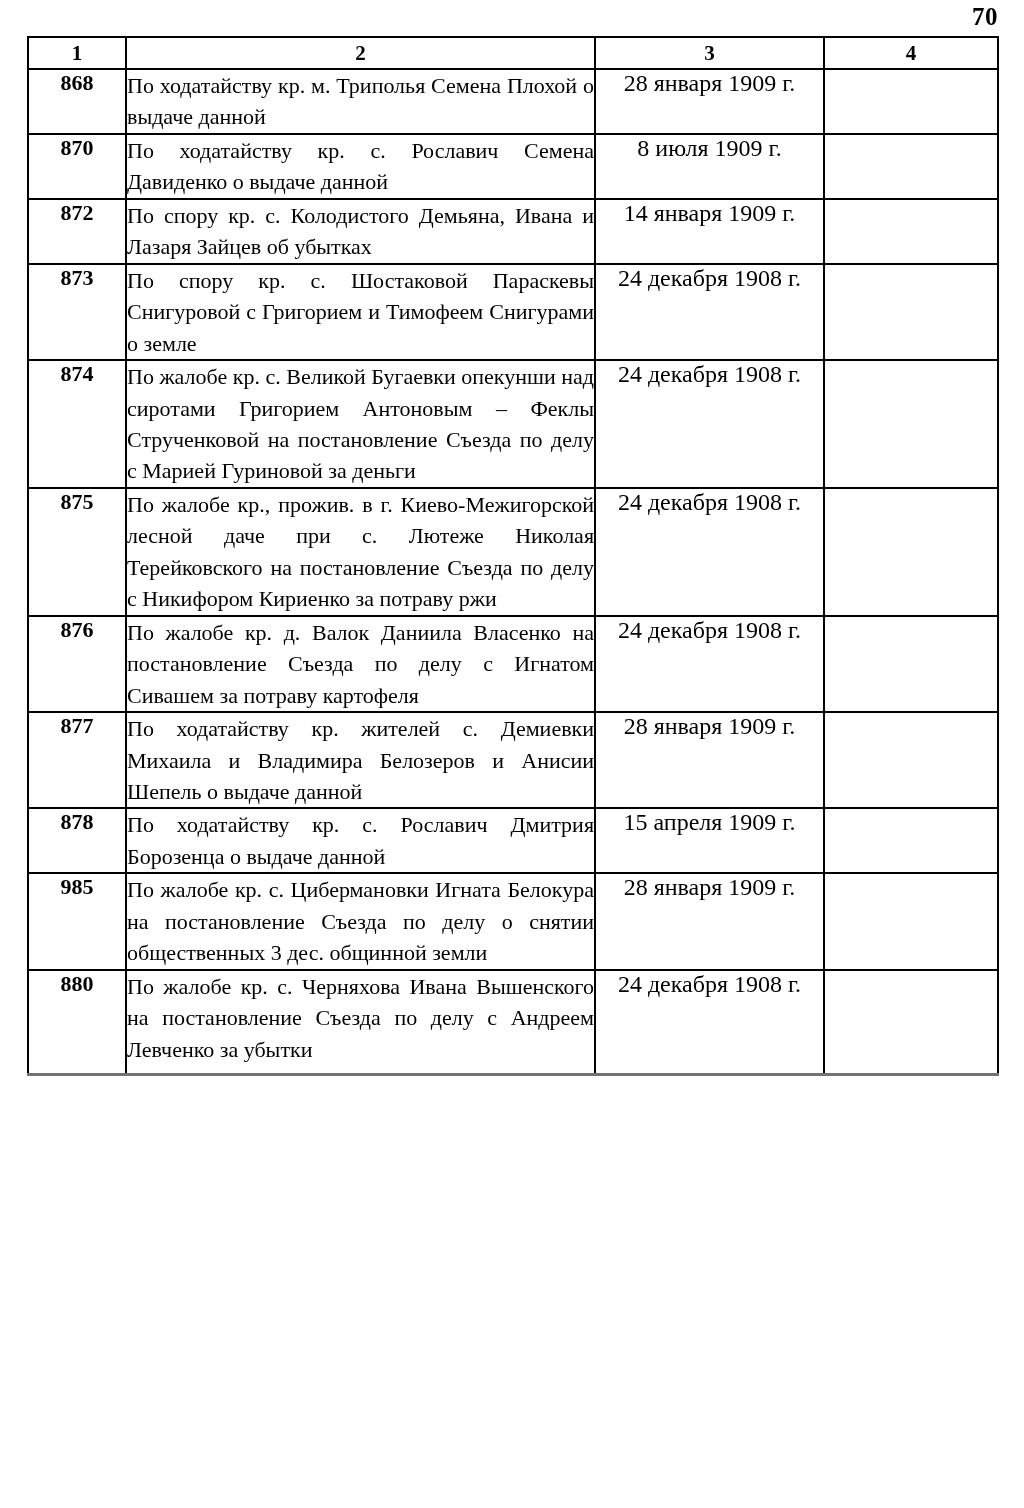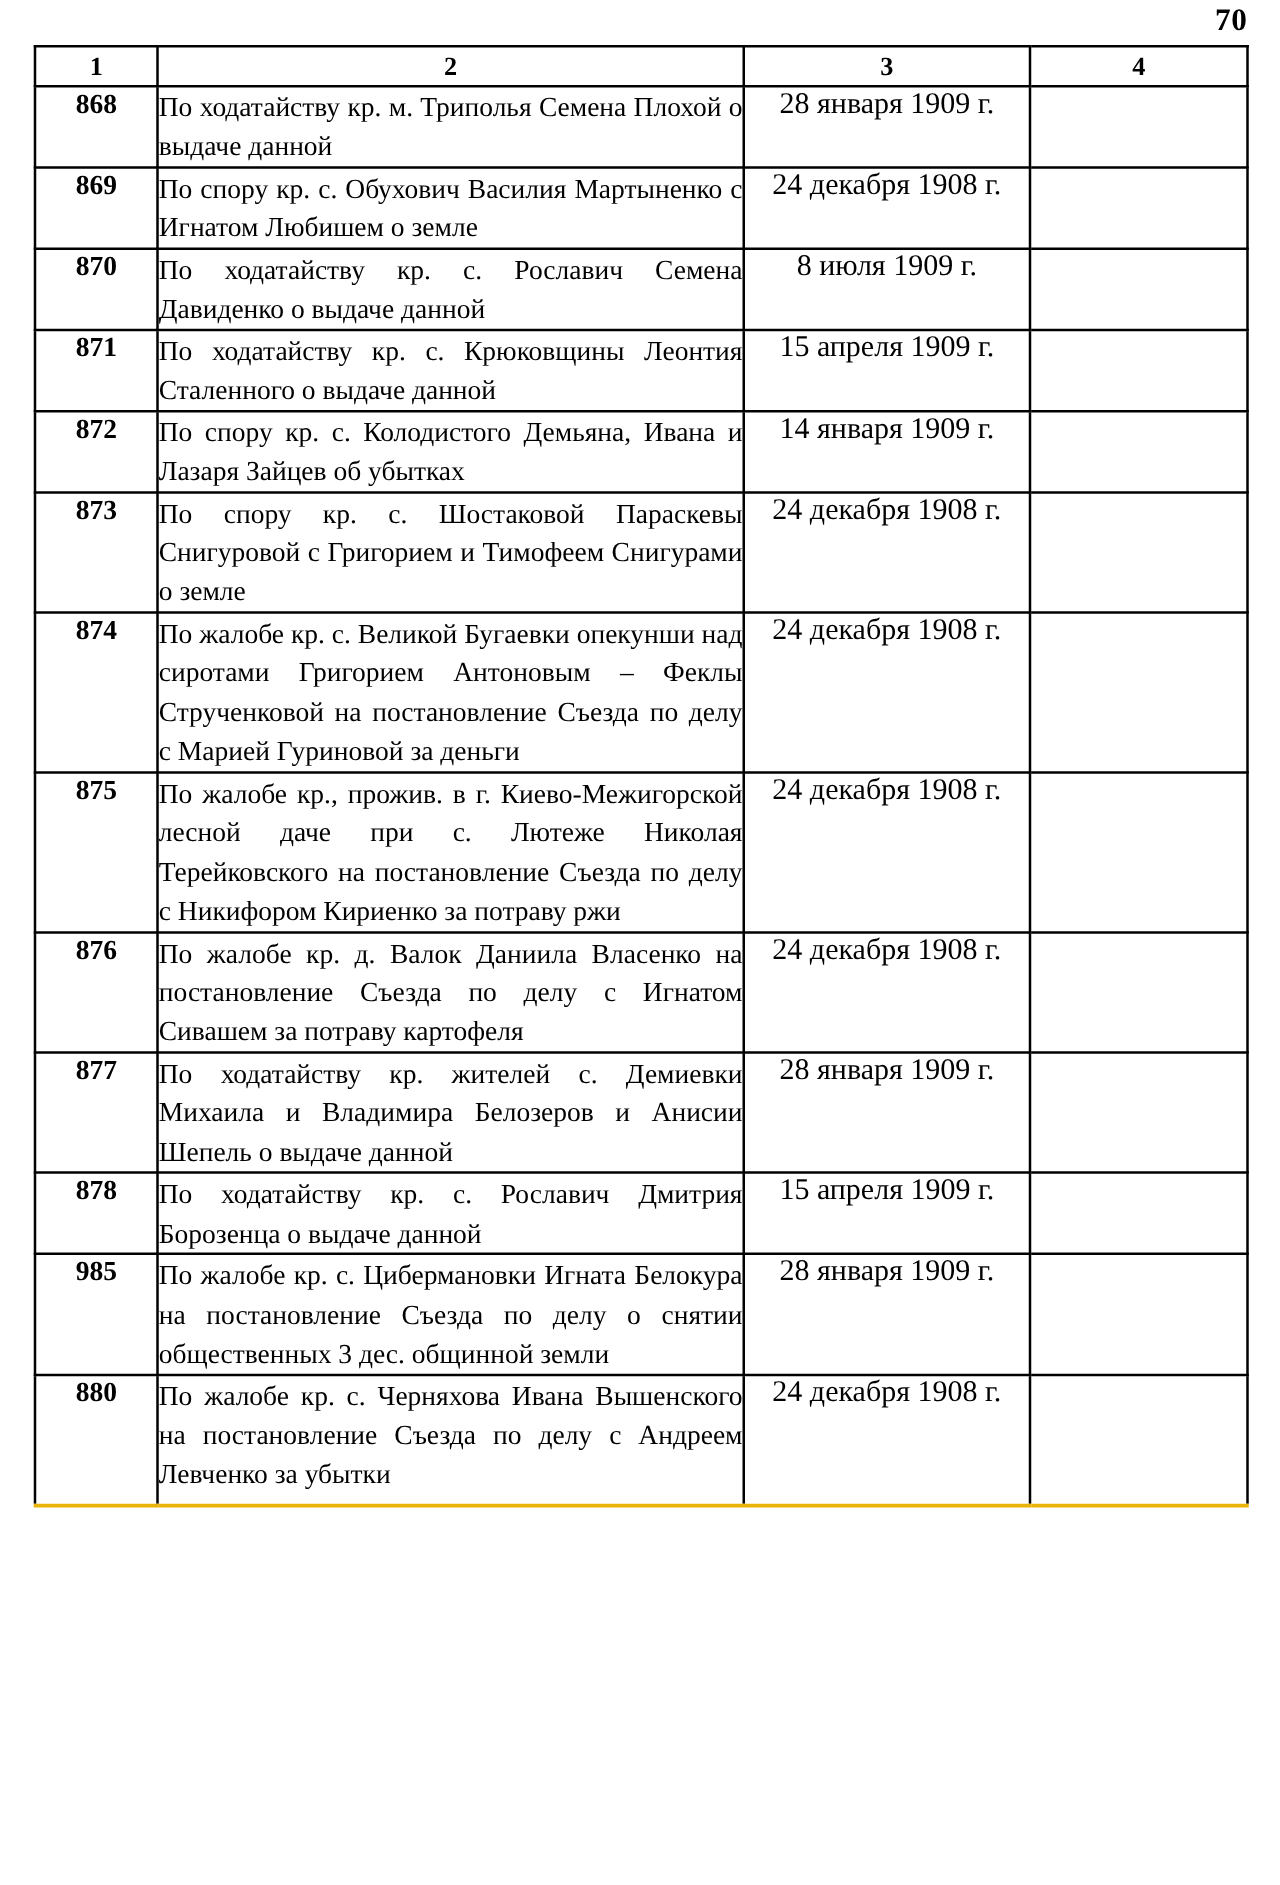--- a/index.html
+++ b/index.html
@@ -98,21 +98,21 @@
     padding-top: 13px;
     padding-bottom: 10px;
     white-space: nowrap;
   }
 
   .blank {
   }
 
   
   tbody tr:last-child td {
-    border-bottom: 3px solid #eab308;
+    border-bottom: 3px solid #737373;
   }
   tbody tr:last-child .desc { padding-bottom: 8px; }
 </style>
 </head>
 <body>
 
 <div class="page">
 
   <div class="page-number">70</div>
 
@@ -132,38 +132,26 @@
       </tr>
     </thead>
     <tbody id="table-body">
         <tr>
           <td class="num">868</td>
           <td class="desc">По ходатайству кр. м. Триполья Семена Плохой о выдаче данной</td>
           <td class="date">28 января 1909 г.</td>
           <td class="blank"></td>
         </tr>
         <tr>
-          <td class="num">869</td>
-          <td class="desc">По спору кр. с. Обухович Василия Мартыненко с Игнатом Любишем о земле</td>
-          <td class="date">24 декабря 1908 г.</td>
-          <td class="blank"></td>
-        </tr>
-        <tr>
           <td class="num">870</td>
           <td class="desc">По ходатайству кр. с. Рославич Семена Давиденко о выдаче данной</td>
           <td class="date">8 июля 1909 г.</td>
           <td class="blank"></td>
         </tr>
         <tr>
-          <td class="num">871</td>
-          <td class="desc">По ходатайству кр. с. Крюковщины Леонтия Сталенного о выдаче данной</td>
-          <td class="date">15 апреля 1909 г.</td>
-          <td class="blank"></td>
-        </tr>
-        <tr>
           <td class="num">872</td>
           <td class="desc">По спору кр. с. Колодистого Демьяна, Ивана и Лазаря Зайцев об убытках</td>
           <td class="date">14 января 1909 г.</td>
           <td class="blank"></td>
         </tr>
         <tr>
           <td class="num">873</td>
           <td class="desc">По спору кр. с. Шостаковой Параскевы Снигуровой с Григорием и Тимофеем Снигурами о земле</td>
           <td class="date">24 декабря 1908 г.</td>
           <td class="blank"></td>

